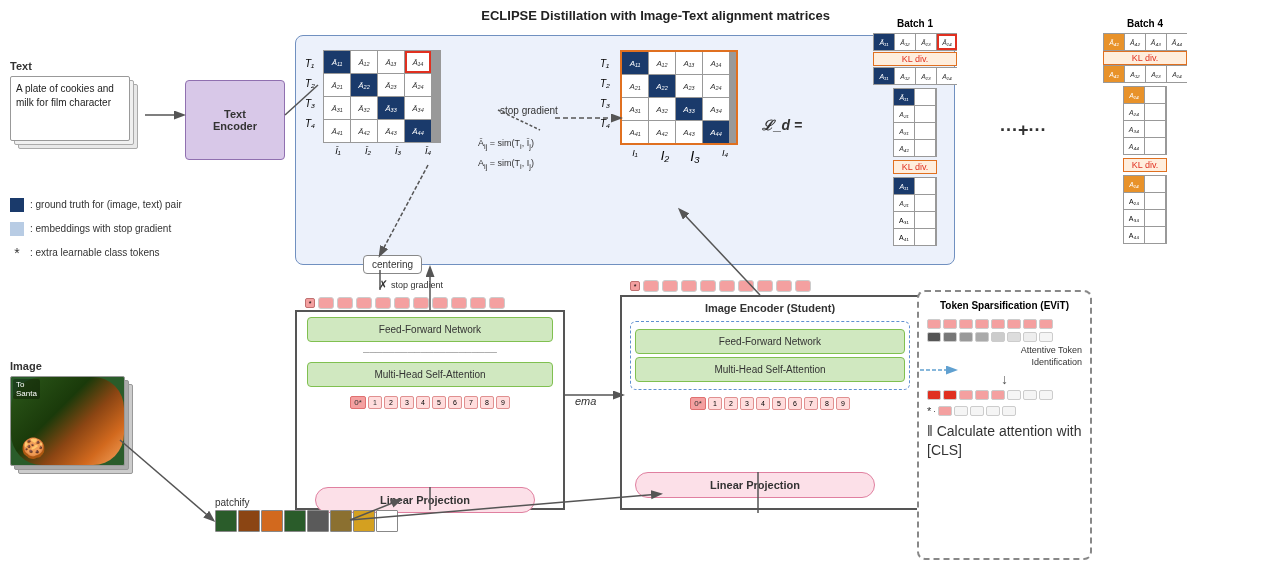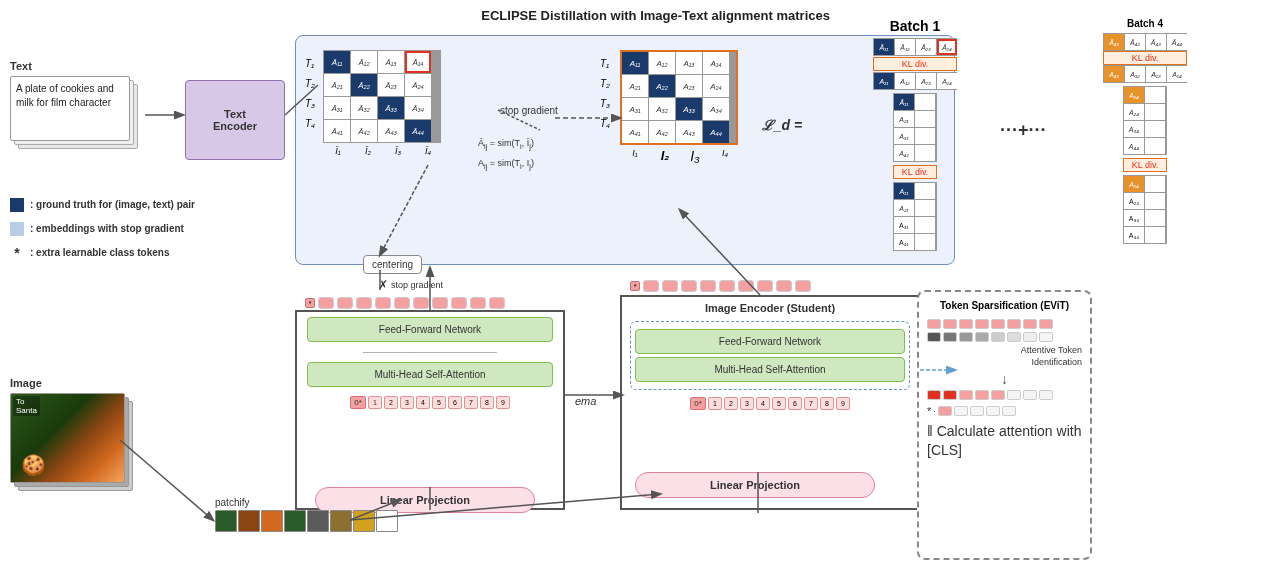--- a/index.html
+++ b/index.html
@@ -32,21 +32,20 @@
     }
 
     
     .legend {
       position: absolute;
       top: 195px;
       left: 10px;
       font-size: 10px;
       color: #333;
       line-height: 20px;
-      font-weight: bold;
     }
     .legend-item {
       display: flex;
       align-items: center;
       gap: 6px;
       margin-bottom: 4px;
     }
     .legend-box-dark {
       width: 14px; height: 14px;
       background: #1a3a6b;
@@ -102,21 +101,20 @@
     .image-section {
       position: absolute;
       top: 360px;
       left: 10px;
     }
     .image-label {
       font-size: 11px;
       font-weight: bold;
       color: #333;
       margin-bottom: 4px;
-      margin-top: 17px;
     }
     .image-stack {
       position: relative;
       width: 130px;
       height: 100px;
     }
     .image-card {
       position: absolute;
       width: 115px;
       height: 90px;
@@ -128,20 +126,21 @@
     .image-card:nth-child(1) { top: 8px; left: 8px; background: #e0e0e0; }
     .image-card:nth-child(2) { top: 4px; left: 4px; background: #ccc; }
     .image-card:nth-child(3) { top: 0px; left: 0px; }
 
     
     .cookie-img {
       width: 100%;
       height: 100%;
       background: linear-gradient(135deg, #2d5a1b 0%, #1a3a0a 40%, #8b4513 60%, #d2691e 80%, #f4a460 100%);
       position: relative;
+      border-radius: 31px;
     }
     .cookie-img::after {
       content: '🍪';
       position: absolute;
       bottom: 5px;
       left: 10px;
       font-size: 20px;
     }
 
     
@@ -481,32 +480,32 @@
       <div class="matrix-cell">A₃₄</div>
 
       <div class="matrix-cell">A₄₁</div>
       <div class="matrix-cell">A₄₂</div>
       <div class="matrix-cell">A₄₃</div>
       <div class="matrix-cell highlight-dark">A₄₄</div>
     </div>
 
     <div style="display:flex; gap:4px; margin-top:3px; padding-left:2px;">
       <div style="width:26px;text-align:center;font-size:9px;font-style:italic;">I₁</div>
-      <div style="width:26px;text-align:center;font-size:13px;font-style:italic;font-weight:bold;">I₂</div>
+      <div style="width:26px;text-align:center;font-size:13px;font-style:italic;">I₂</div>
       <div style="width:26px;text-align:center;font-size:14px;font-style:italic;">I₃</div>
       <div style="width:26px;text-align:center;font-size:9px;font-style:italic;">I₄</div>
     </div>
   </div>
 
   <div style="position:absolute; top:115px; left:762px; font-size:14px; font-style:italic; font-weight:bold; color:#333;">
     <span>ℒ_d =</span>
   </div>
 
   <div style="position:absolute; top:18px; left:840px; width:150px;">
-    <div style="font-size:14px;font-weight:bold;text-align:center;margin-bottom:4px;">Batch 1</div>
+    <div style="font-size:10px;font-weight:bold;text-align:center;margin-bottom:4px;">Batch 1</div>
 
     <div style="border:1px solid #999; display:grid; grid-template-columns:repeat(4,20px); grid-template-rows:repeat(1,16px); gap:1px; background:#999; margin:0 auto; width:84px;">
       <div style="background:#1a3a6b;font-size:7px;font-style:italic;color:#fff;display:flex;align-items:center;justify-content:center;">Ā₁₁</div>
       <div style="background:#fff;font-size:7px;font-style:italic;color:#333;display:flex;align-items:center;justify-content:center;">Ā₁₂</div>
       <div style="background:#fff;font-size:7px;font-style:italic;color:#333;display:flex;align-items:center;justify-content:center;">Ā₁₃</div>
       <div style="background:#fff;font-size:7px;font-style:italic;color:#333;border:2px solid #e03020;display:flex;align-items:center;justify-content:center;">Ā₁₄</div>
     </div>
 
     <div style="font-size:9px;color:#e03020;text-align:center;margin:1px 0;background:#ffeedd;border:1px solid #e07020;width:84px;margin-left:auto;margin-right:auto;padding:1px;">KL div.</div>
 

